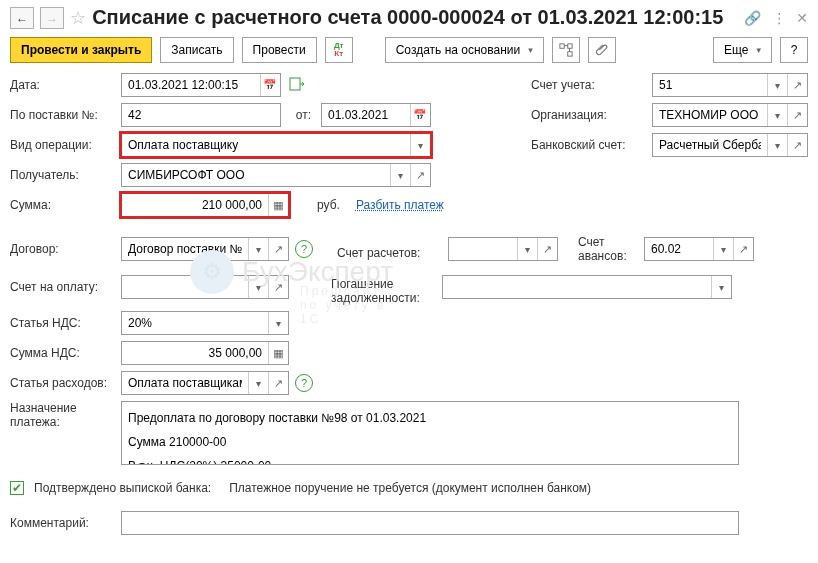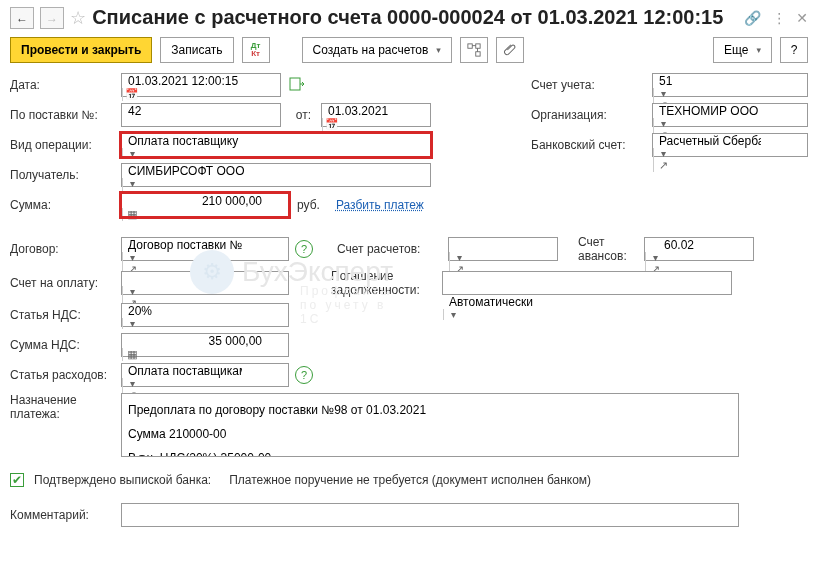--- a/index.html
+++ b/index.html
@@ -21,23 +21,23 @@
   .btn .caret { font-size:9px; margin-left:4px; color:#666; }
   .dtkt { display:flex; flex-direction:column; line-height:8px; font-size:8px; font-weight:bold; }
   .dtkt .d { color:#3a9d3a; }
   .dtkt .k { color:#d04040; }
 
   .form { display:flex; flex-direction:column; gap:6px; }
   .row { display:flex; align-items:center; gap:6px; }
   .lbl { display:inline-block; }
   .col-l-lbl { width:105px; }
   .col-r-lbl { width:115px; }
-  .col-mid-lbl { width:105px; }
-
-  .input-wrap { display:inline-flex; border:1px solid #999; height:24px; background:#fff;flex-direction:column; }
+  .col-mid-lbl { width:105px;margin-top:8px; }
+
+  .input-wrap { display:inline-flex; border:1px solid #999; height:24px; background:#fff; }
   .input-wrap.hl { outline:3px solid #d62828; outline-offset:-1px; }
   .inp { border:none; padding:0 6px; font-size:12px; background:transparent; }
   .inp.right { text-align:right; }
   .ibtn { width:20px; display:flex; align-items:center; justify-content:center; cursor:pointer; color:#666; font-size:10px; border-left:1px solid #ccc; }
   .ibtn.cal::before { content:"📅"; font-size:11px; }
   .ibtn.drop::before { content:"▾"; }
   .ibtn.ext::before { content:"↗"; font-size:11px; }
   .ibtn.calc::before { content:"▦"; font-size:11px; }
   .link { color:#1a5fb4; text-decoration:underline dotted; cursor:pointer; }
   .help { width:18px; height:18px; border-radius:50%; border:1px solid #3a9d3a; color:#3a9d3a; display:inline-flex; align-items:center; justify-content:center; font-size:11px; cursor:pointer; }
@@ -71,29 +71,30 @@
     <div class="title-right">
       <div class="ico-btn">🔗</div>
       <div class="ico-btn">⋮</div>
       <div class="ico-btn">✕</div>
     </div>
   </div>
 
   <div class="toolbar">
     <button class="btn primary">Провести и закрыть</button>
     <button class="btn">Записать</button>
+    <button class="btn">Провести</button>
     <button class="btn small">
         <span class="dtkt">
           <span class="d">Дт</span>
           <span class="k">Кт</span>
         </span>
       </button>
     <div style="width:16px"></div>
     <button class="btn">
-        <span>Создать на расчетов</span>
+        <span>Создать на основании</span>
         <span class="caret">▾</span>
       </button>
     <button class="btn small">
       <svg class="svgico" viewBox="0 0 16 16">
           <rect x="1" y="1" width="5" height="5" fill="none" stroke="#666"></rect>
           <rect x="10" y="1" width="5" height="5" fill="none" stroke="#666"></rect>
           <rect x="10" y="10" width="5" height="5" fill="none" stroke="#666"></rect>
           <path d="M6 3 H10 M12 6 V10" stroke="#666" fill="none"></path>
         </svg>
     </button>
@@ -176,21 +177,21 @@
         <div class="ibtn ext"></div>
       </div>
     </div>
 
     <div class="row">
       <span class="lbl col-l-lbl">Сумма:</span>
       <div class="input-wrap hl" style="width:168px">
         <input class="inp right" style="width: 146px;" value="210 000,00">
         <div class="ibtn calc"></div>
       </div>
-      <span class="lbl" style="margin-left:2px">руб.</span>
+      <span class="lbl" style="margin-left:22px">руб.</span>
       <span class="link" style="margin-left:10px">Разбить платеж</span>
     </div>
 
     <div style="height:6px"></div>
 
     <div class="row">
       <span class="lbl col-l-lbl">Договор:</span>
       <div class="input-wrap" style="width:168px">
         <input class="inp" style="width: 126px;" value="Договор поставки №98">
         <div class="ibtn drop"></div>
@@ -200,21 +201,21 @@
       <span style="width:12px"></span>
       <span class="lbl col-mid-lbl">Счет расчетов:</span>
       <div class="input-wrap" style="width:110px">
         <input class="inp" style="width: 68px;" value="">
         <div class="ibtn drop"></div>
         <div class="ibtn ext"></div>
       </div>
       <span style="width:8px"></span>
       <span class="lbl" style="width:60px">Счет авансов:</span>
       <div class="input-wrap" style="width:110px">
-        <input class="inp" style="width: 68px; text-align: center;" value="60.02">
+        <input class="inp" style="width: 68px;" value="60.02">
         <div class="ibtn drop"></div>
         <div class="ibtn ext"></div>
       </div>
     </div>
 
     <div class="row">
       <span class="lbl col-l-lbl">Счет на оплату:</span>
       <div class="input-wrap" style="width:168px">
         <input class="inp" style="width: 126px;" value="">
         <div class="ibtn drop"></div>

